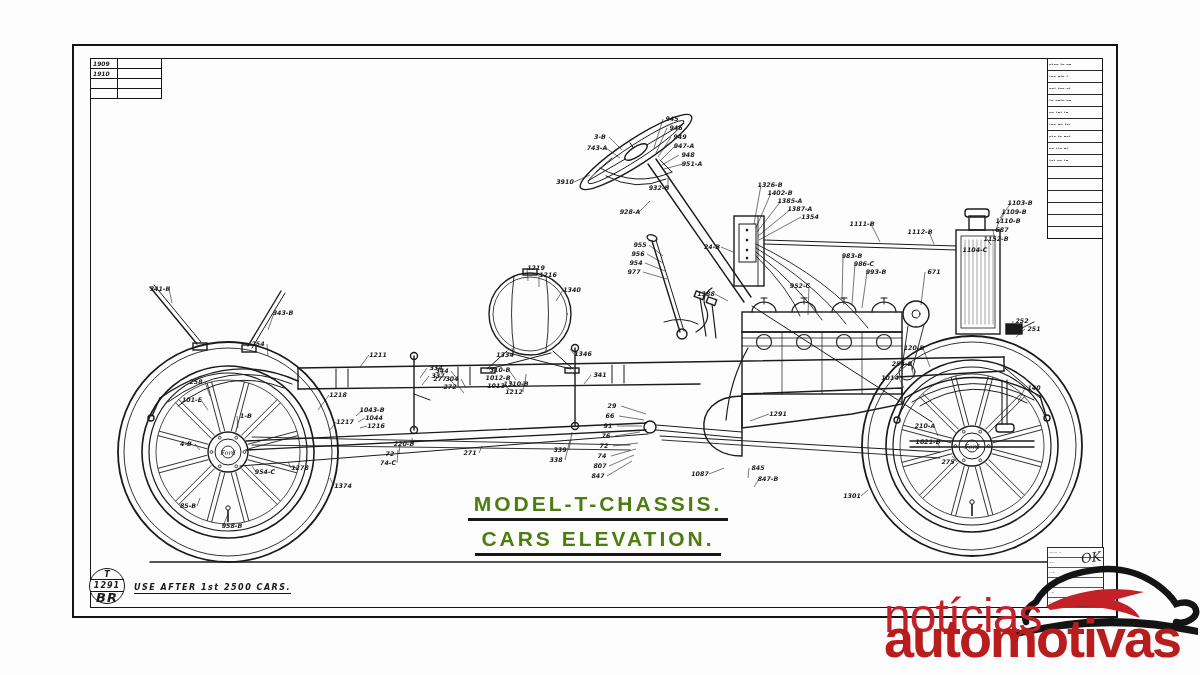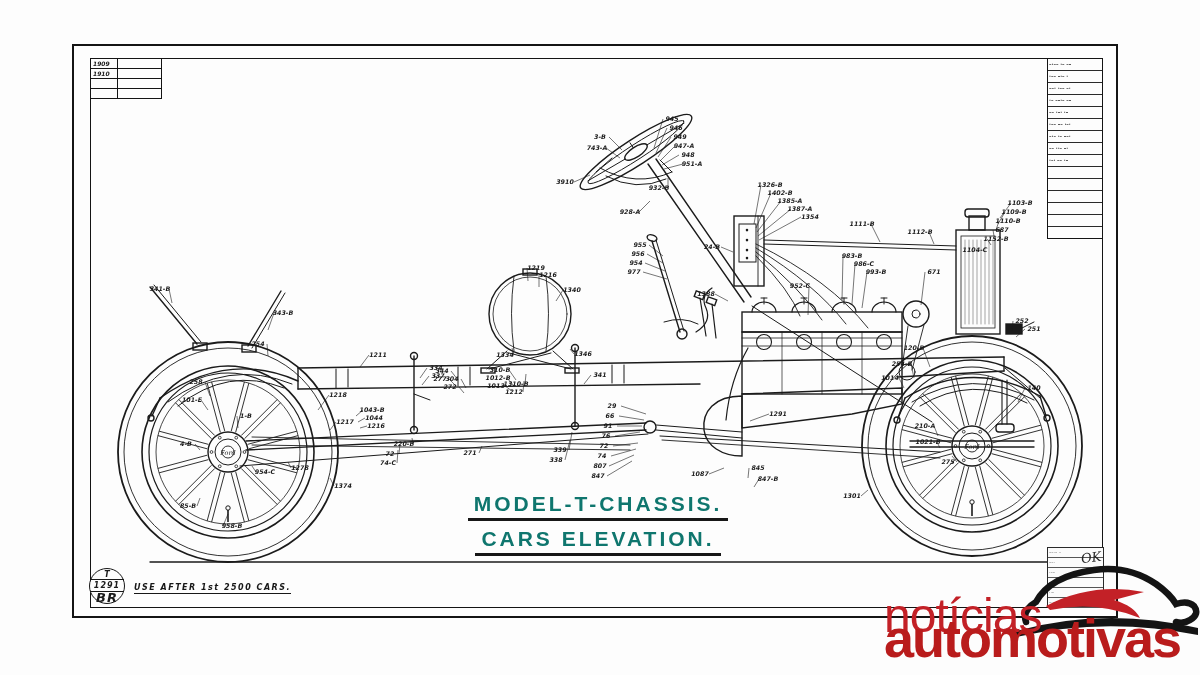--- a/index.html
+++ b/index.html
@@ -29,21 +29,21 @@
                 border:1px solid #2a2a2a;background:#fbfbfb;}
   .cb-row{height:9px;border-bottom:0.5px solid #555;font-size:4.5px;line-height:9px;
           overflow:hidden;white-space:nowrap;padding-left:1px;color:#333;}
   .cb-sign{position:absolute;right:2px;top:2px;font-family:"DejaVu Serif",serif;
            font-style:italic;font-size:13px;color:#222;transform:rotate(-8deg);}
   
   .drawing{position:absolute;left:0;top:0;width:1200px;height:675px;}
   
   .title-block{position:absolute;left:448px;top:492px;width:300px;text-align:center;}
   .title-line{display:inline-block;font-family:"Liberation Sans",sans-serif;font-weight:bold;
-              font-size:21px;letter-spacing:3px;color:#0f766e;border-bottom:3px solid #171717;
+              font-size:21px;letter-spacing:3px;color:#4d7c0f;border-bottom:3px solid #171717;
               padding:0 6px 2px 6px;margin-bottom:6px;}
   
   .stamp{position:absolute;left:89px;top:568px;width:36px;height:36px;border:1.7px solid #171717;
          border-radius:50%;background:#fdfdfd;box-sizing:border-box;text-align:center;
          font-style:italic;font-weight:bold;}
   .stamp-top{font-size:8px;height:10px;line-height:11px;}
   .stamp-mid{font-size:8px;height:11px;line-height:11px;border-top:1.2px solid #171717;
              border-bottom:1.2px solid #171717;letter-spacing:1px;}
   .stamp-bot{font-size:13px;height:11px;line-height:11px;letter-spacing:1px;}
   .use-after{position:absolute;left:134px;top:583px;font-size:8px;font-style:italic;

